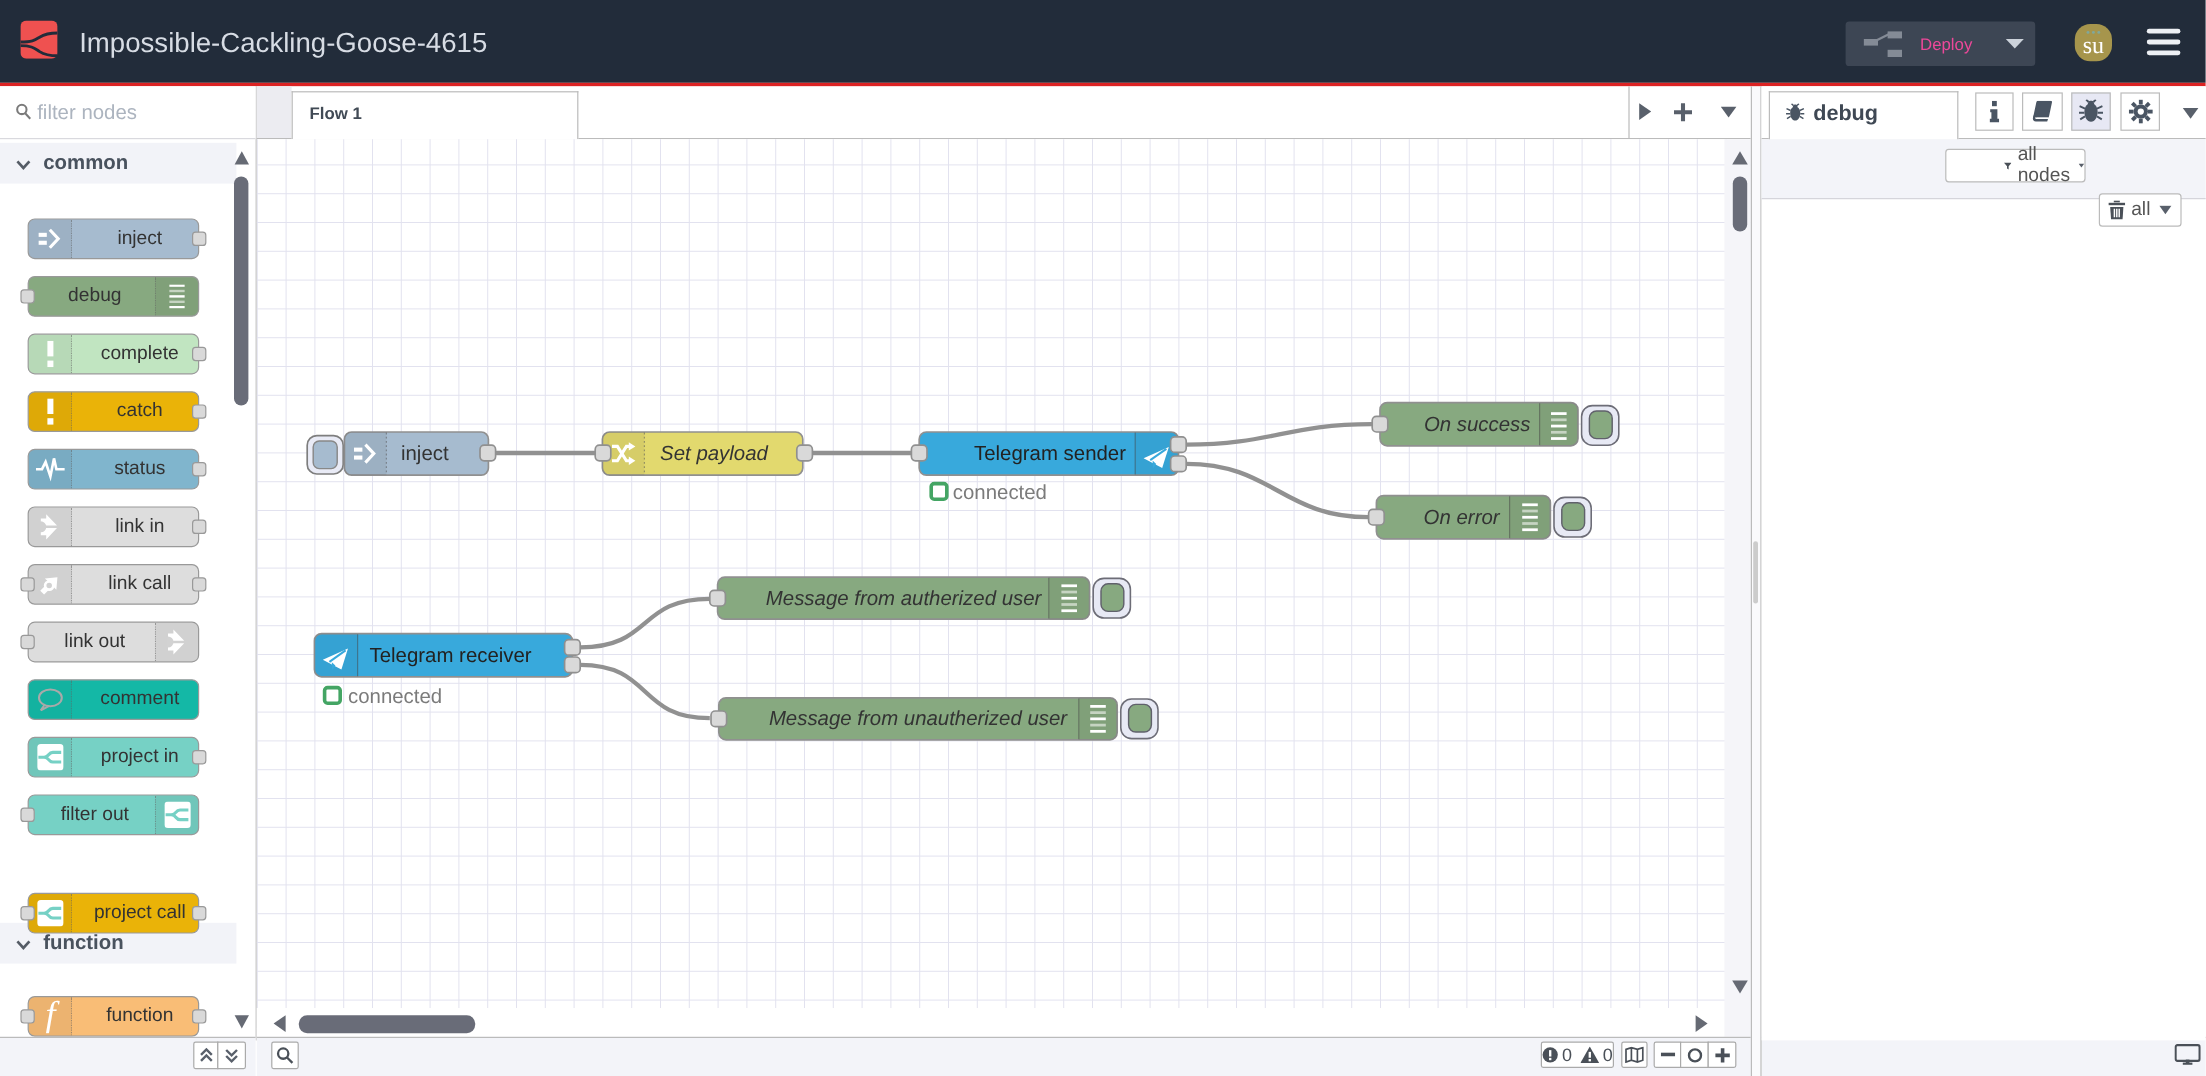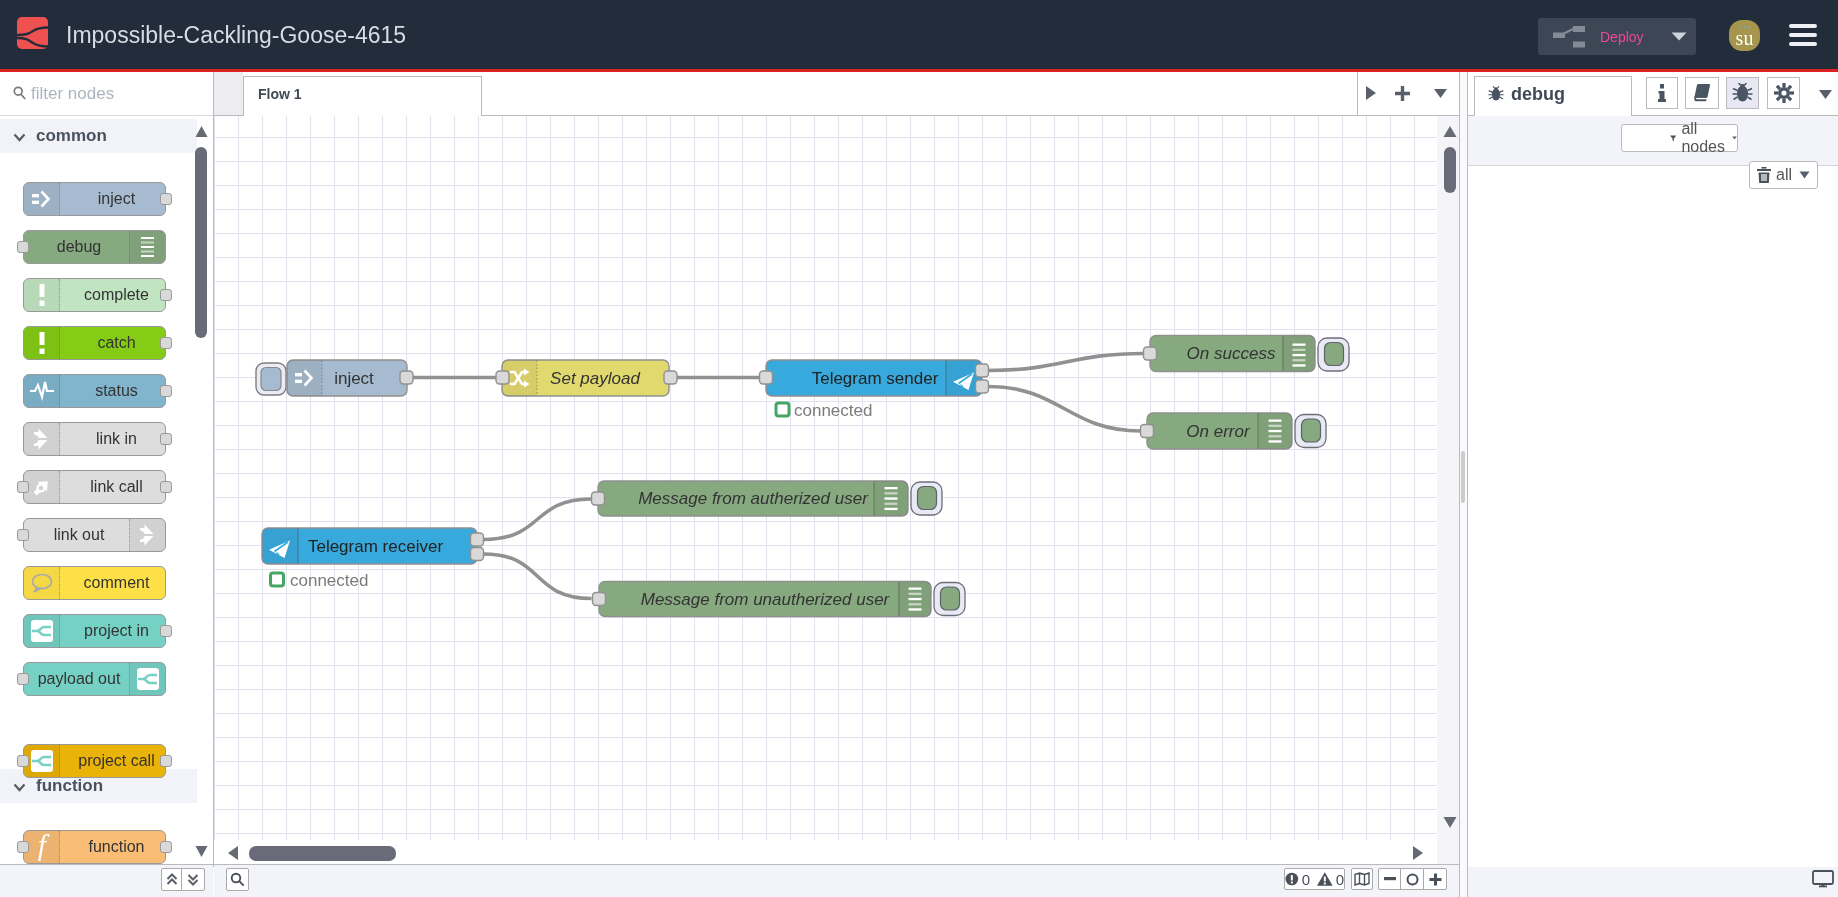--- a/index.html
+++ b/index.html
@@ -140,21 +140,21 @@
   <div class="pi pil">
       <svg width="8" height="22" viewBox="0 0 8 22">
     <rect x="1.5" y="0" width="5" height="13" fill="#fff"></rect>
         <rect x="1.5" y="16.5" width="5" height="5.5" fill="#fff"></rect>
       </svg>
     </div>
   <span class="pl pll">complete</span>
     <div class="pp ppr"></div>
 </div>
 
-<div class="pn" style="top:326px;background:#84cc16;text-decoration:underline;">
+<div class="pn" style="top:326px;background:#eab308;text-decoration:underline;">
   <div class="pi pil">
       <svg width="8" height="22" viewBox="0 0 8 22">
     <rect x="1.5" y="0" width="5" height="13" fill="#fff"></rect>
         <rect x="1.5" y="16.5" width="5" height="5.5" fill="#fff"></rect>
       </svg>
     </div>
   <span class="pl pll">catch</span>
     <div class="pp ppr"></div>
 </div>
 
@@ -200,21 +200,21 @@
       <svg width="17" height="22" viewBox="0 0 17 22">
     <polygon points="1,4 5.5,4 5.5,0.5 14.5,10 1,10" fill="#fff"></polygon>
     <polygon points="1,18 5.5,18 5.5,21.5 14.5,12 1,12" fill="#fff"></polygon>
     <circle cx="1" cy="11" r="4.6" fill="#d2d2d2"></circle>
       </svg>
     </div>
   <span class="pl plr">link out</span>
     <div class="pp ppl"></div>
 </div>
 
-<div class="pn" style="top:566px;background:#fde047;">
+<div class="pn" style="top:566px;background:#14b8a6;">
   <div class="pi pil" style="background:rgba(0,0,0,0.03);">
       <svg width="22" height="20" viewBox="0 0 22 20">
     <ellipse cx="11" cy="8.5" rx="9.5" ry="7" fill="none" stroke="#a9a9a9" stroke-width="1.7"></ellipse>
     <path d="M6,14.5 L3,19 L10,15.3" fill="none" stroke="#a9a9a9" stroke-width="1.7"></path>
       </svg>
     </div>
   <span class="pl pll">comment</span>
 </div>
 
 <div class="pn" style="top:614px;background:#76d1c5;">
@@ -234,21 +234,21 @@
 <div class="pn" style="top:662px;background:#76d1c5;">
   <div class="pi pir">
       <svg width="22" height="22" viewBox="0 0 22 22">
     <rect x="0" y="0" width="22" height="22" rx="3" fill="#fff"></rect>
     <g stroke="#76d1c5" stroke-width="2.6" fill="none">
       <path d="M1,11 H6 C10,11 9,7 13,7 H20"></path>
           <path d="M6,11 C10,11 9,15 13,15 H20"></path>
         </g>
       </svg>
     </div>
-  <span class="pl plr">payload out</span>
+  <span class="pl plr">filter out</span>
     <div class="pp ppl"></div>
 </div>
 
 <div class="pn" style="top:744px;background:#eab308;">
   <div class="pi pil">
       <svg width="22" height="22" viewBox="0 0 22 22">
     <rect x="0" y="0" width="22" height="22" rx="3" fill="#fff"></rect>
     <g stroke="#76d1c5" stroke-width="2.6" fill="none">
       <path d="M1,11 H6 C10,11 9,7 13,7 H20"></path>
           <path d="M6,11 C10,11 9,15 13,15 H20"></path>

